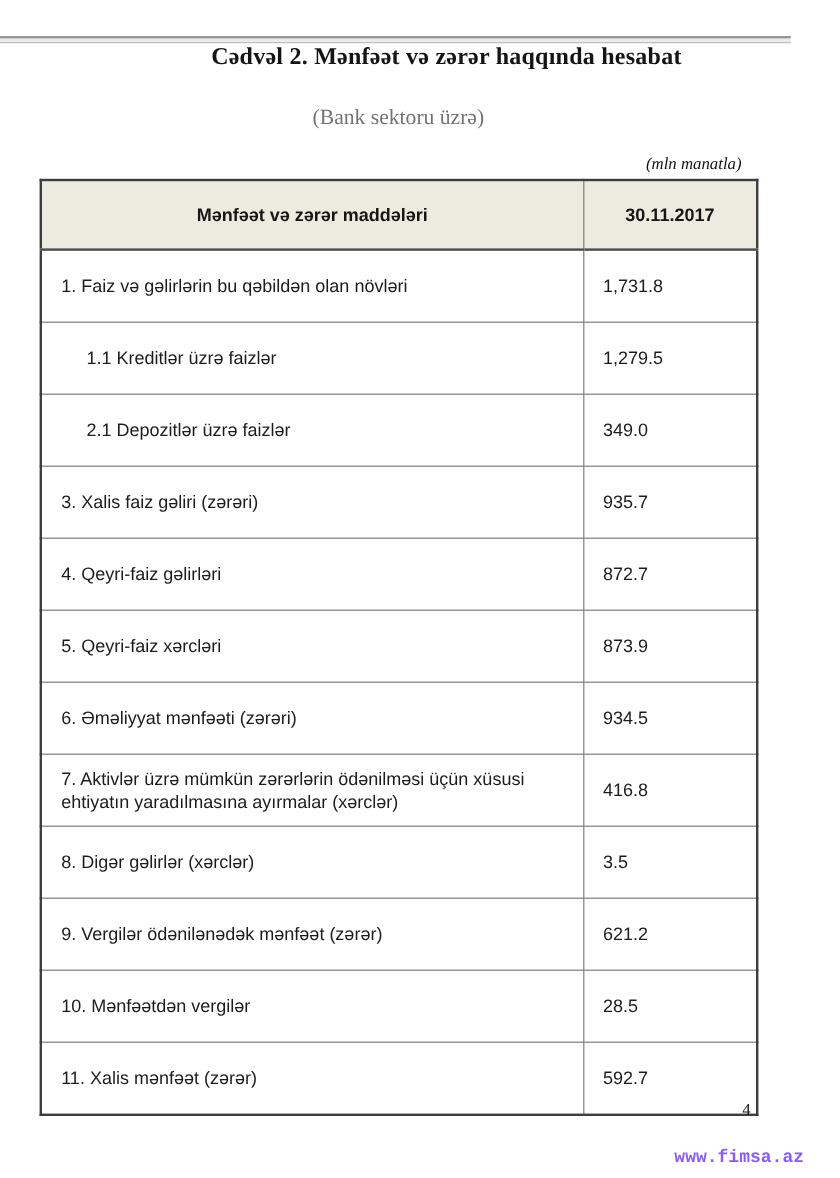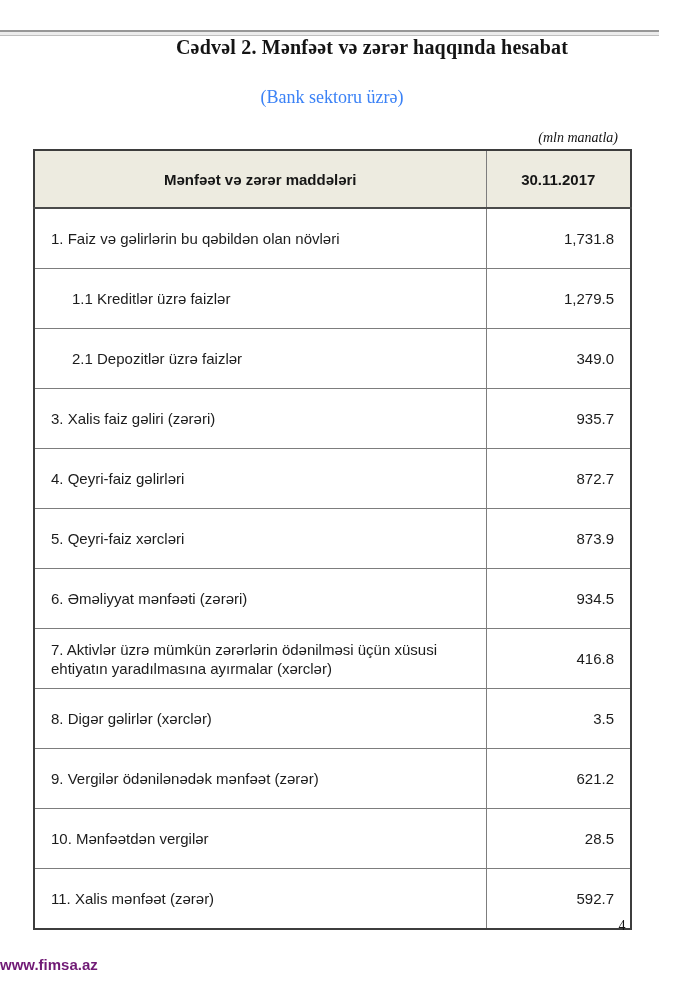--- a/index.html
+++ b/index.html
@@ -37,21 +37,21 @@
   }
   .page-subtitle {
     position: absolute;
     top: 87px;
     left: 0;
     width: 664px;
     text-align: center;
     font-family: "Liberation Serif", "DejaVu Serif", serif;
     font-weight: normal;
     font-size: 18px;
-    color: #3b82f6;
+    color: #737373;
   }
   .unit-note {
     position: absolute;
     top: 130px;
     left: 0;
     width: 618px;
     text-align: right;
     font-family: "Liberation Serif", "DejaVu Serif", serif;
     font-style: italic;
     font-size: 14px;
@@ -86,41 +86,41 @@
     background: #ffffff;
     padding: 4px 16px;
   }
   td.cell-label {
     text-align: left;
     padding-left: 10px;
     padding-right: 10px;
     line-height: 19px;
   }
   tr.indent td.cell-label { padding-left: 37px; }
-  td.cell-value { text-align: right; margin-left: 10px; }
+  td.cell-value { text-align: left; margin-left: 10px; }
   .page-number {
     position: absolute;
     top: 918px;
     left: 600px;
     width: 44px;
     text-align: center;
     font-family: "Liberation Serif", "DejaVu Serif", serif;
     font-size: 14px;
     color: #141414;
   }
   .footer-url {
     position: absolute;
     top: 956px;
     left: 0;
     width: 670px;
-    text-align: left;
-    font-family: Liberation Sans, sans-serif;
+    text-align: right;
+    font-family: Liberation Mono, monospace;
     font-weight: bold;
     font-size: 15px;
-    color: #701a75;
+    color: #8b5cf6;
   }
 </style>
 </head>
 <body>
 
 <div class="page">
 
   <div class="top-rule"></div>
 
   <div class="page-title">Cədvəl 2. Mənfəət və zərər haqqında hesabat</div>

